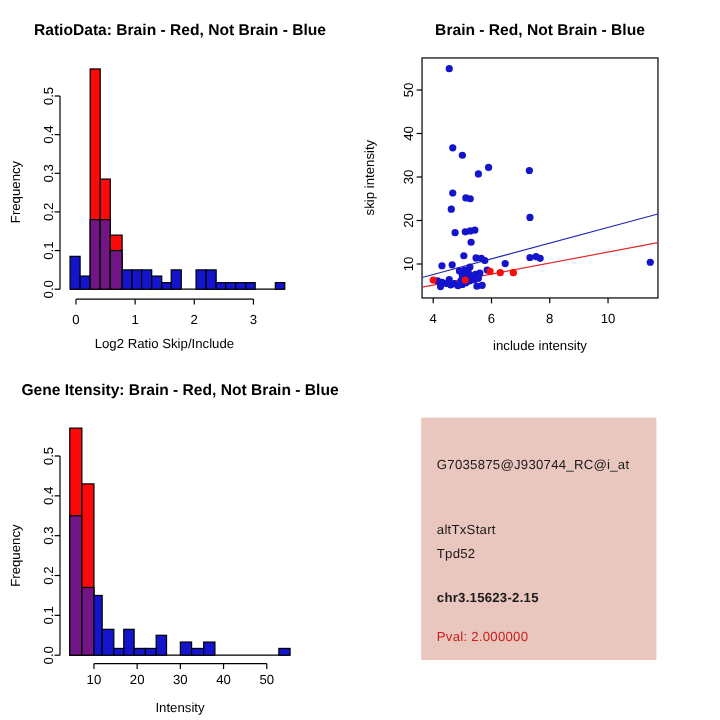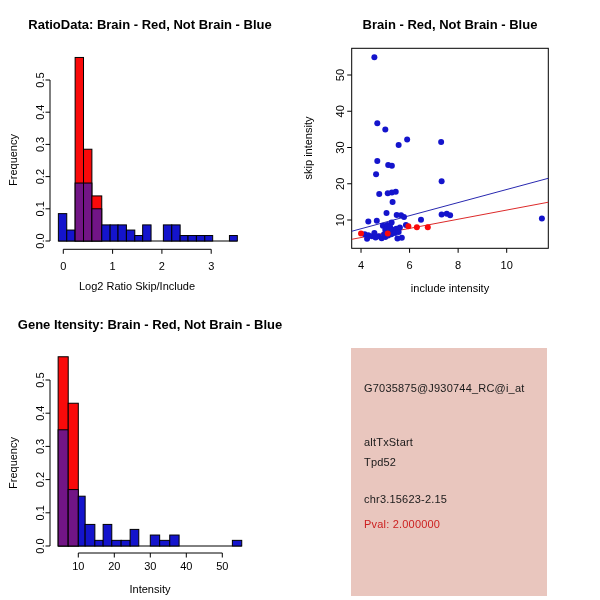--- a/index.html
+++ b/index.html
@@ -186,20 +186,20 @@
       <rect x="130.14" y="229.4" width="8.640000000000015" height="16.599999999999994" fill="#1414CC" stroke="#000000" stroke-width="1"></rect>
       <rect x="150.3" y="235.044" width="9.360000000000014" height="10.955999999999989" fill="#1414CC" stroke="#000000" stroke-width="1"></rect>
       <rect x="159.66000000000003" y="240.356" width="10.079999999999984" height="5.6440000000000055" fill="#1414CC" stroke="#000000" stroke-width="1"></rect>
       <rect x="169.74" y="235.044" width="9.360000000000014" height="10.955999999999989" fill="#1414CC" stroke="#000000" stroke-width="1"></rect>
       <rect x="232.38" y="240.356" width="9.360000000000014" height="5.6440000000000055" fill="#1414CC" stroke="#000000" stroke-width="1"></rect>
       <text x="150" y="29" text-anchor="middle" font-size="13" fill="#000" font-weight="bold">Gene Itensity: Brain - Red, Not Brain - Blue</text>
       <text x="150" y="293" text-anchor="middle" font-size="11" fill="#000">Intensity</text>
       <text x="17" y="163" text-anchor="middle" font-size="11" fill="#000" transform="rotate(-90 17 163)">Frequency</text>
     </svg>
 
-  <div id="info-panel" style="left: 351px; top: 348px; width: 196px; height: 248px; background: rgb(233, 198, 190);">
+  <div id="info-panel" style="left: 351px; top: 348px; width: 196px; height: 202px; background: rgb(233, 198, 190);">
     <div class="info-line" style="top: 34px; color: rgb(26, 26, 26);">G7035875@J930744_RC@i_at</div>
     <div class="info-line" style="top: 88px; color: rgb(26, 26, 26);">altTxStart</div>
     <div class="info-line" style="top: 108px; color: rgb(26, 26, 26);">Tpd52</div>
-    <div class="info-line" style="top: 145px; color: rgb(26, 26, 26);">chr3.15623-2.15</div>
-    <div class="info-line" style="top: 170px; color: rgb(204, 32, 32);">Pval: 2.000000</div>
+    <div class="info-line" style="top: 145px; color: rgb(26, 26, 26); font-weight: bold;">chr3.15623-2.15</div>
+    <div class="info-line" style="top: 177px; color: rgb(204, 32, 32);">Pval: 2.000000</div>
   </div>
 </div>
 
 </body></html>

